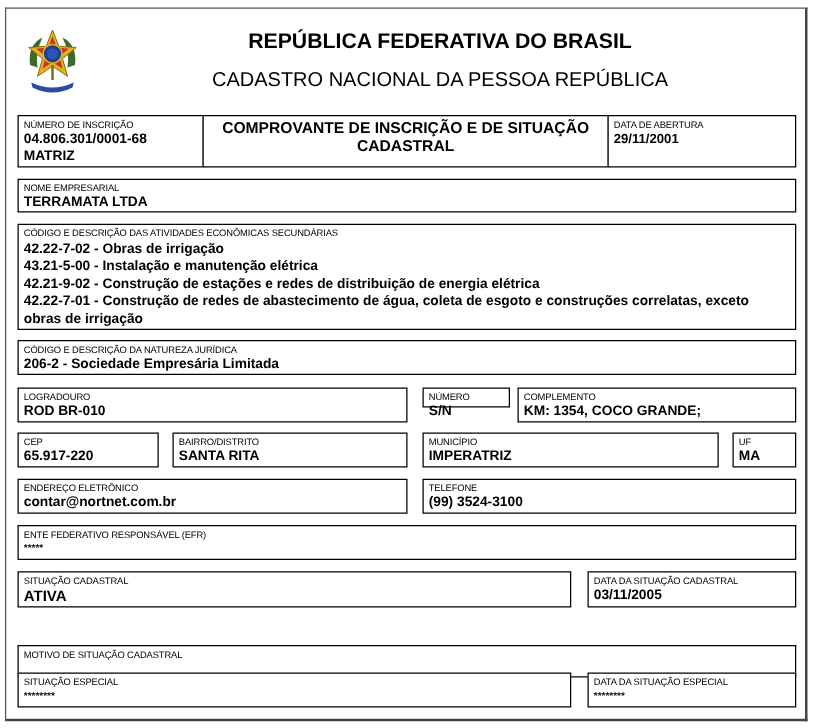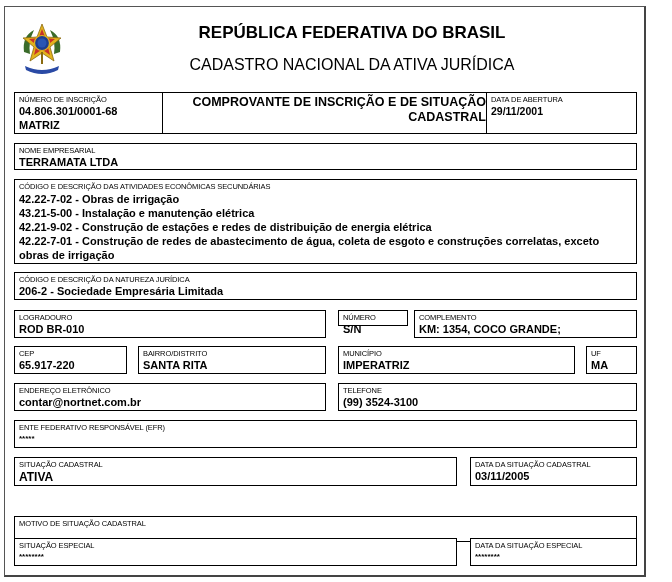--- a/index.html
+++ b/index.html
@@ -11,21 +11,21 @@
   .box { position: absolute; border: 1px solid #000; box-sizing: border-box; background: #fff; }
   .lbl { position: absolute; left: 4px; top: 2px; font-size: 7.5px; letter-spacing: -0.1px;
          white-space: nowrap; text-transform: uppercase; color: #000; }
   .val { position: absolute; left: 4px; top: 12px; font-size: 11px; font-weight: bold;
          white-space: nowrap; }
   .val.small { font-size: 8px; top: 13px; }
   .title1 { position: absolute; left: 0; width: 100%; top: 23px; text-align: center;
             font-size: 17px; font-weight: bold; padding-left: 32px; box-sizing: border-box; }
   .title2 { position: absolute; left: 0; width: 100%; top: 56px; text-align: center;
             font-size: 16px; padding-left: 32px; box-sizing: border-box; }
-  .comp { position: absolute; left: 0; right: 0; top: 2px; text-align: right;
+  .comp { position: absolute; left: 0; right: 0; top: 2px; text-align: center;
           font-size: 12.5px; font-weight: bold; line-height: 15px; }
   .line { font-size: 11px; font-weight: bold; line-height: 14px; white-space: nowrap; }
   .lines { position: absolute; left: 4px; top: 12px; right: 4px; }
   .emblem { position: absolute; left: 20px; top: 22px; width: 44px; height: 56px; }
 </style>
 </head>
 <body>
 
 <div class="frame"></div>
 
@@ -34,21 +34,21 @@
   <path d="M40 30 Q42 14 30 8 Q36 20 34 32 Z" fill="#3a6b2a"></path>
   <polygon points="22,2 27,15 41,16 30,25 34,39 22,31 10,39 14,25 3,16 17,15" fill="#e2b31d" stroke="#8a6a10" stroke-width="0.8"></polygon>
   <polygon points="22,7 25.5,16 35,17 27.5,23 30,33 22,27.5 14,33 16.5,23 9,17 18.5,16" fill="#c8322a"></polygon>
   <circle cx="22" cy="21" r="7.5" fill="#1f3f8f" stroke="#e2b31d" stroke-width="1.2"></circle>
   <circle cx="22" cy="21" r="4.5" fill="#2a56b5"></circle>
   <rect x="21" y="30" width="2" height="12" fill="#8a6a10"></rect>
   <path d="M5 44 Q22 52 39 44 L38 48 Q22 56 6 48 Z" fill="#2a4aa5"></path>
 </svg>
 
 <div class="title1">REPÚBLICA FEDERATIVA DO BRASIL</div>
-<div class="title2">CADASTRO NACIONAL DA ATIVA JURÍDICA</div>
+<div class="title2">CADASTRO NACIONAL DA PESSOA REPÚBLICA</div>
 
 <div class="box" style="left:14px;top:92px;width:149px;height:42px;">
   <span class="lbl">NÚMERO DE INSCRIÇÃO</span>
   <div class="lines" style="top:11px;">
     <div class="line">04.806.301/0001-68</div>
     <div class="line">MATRIZ</div>
   </div>
 </div>
 <div class="box" style="left:162px;top:92px;width:325px;height:42px;">
   <div class="comp">

